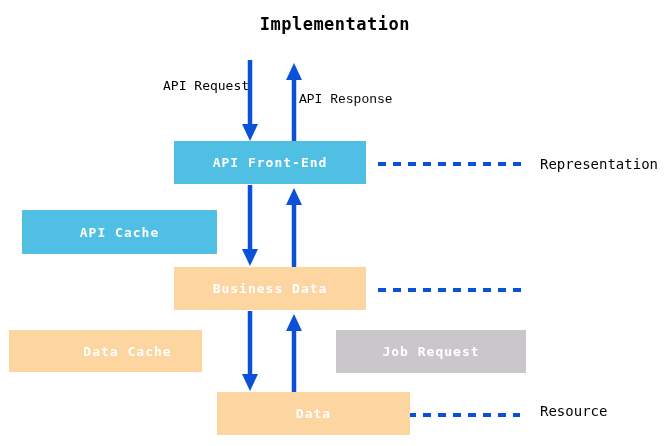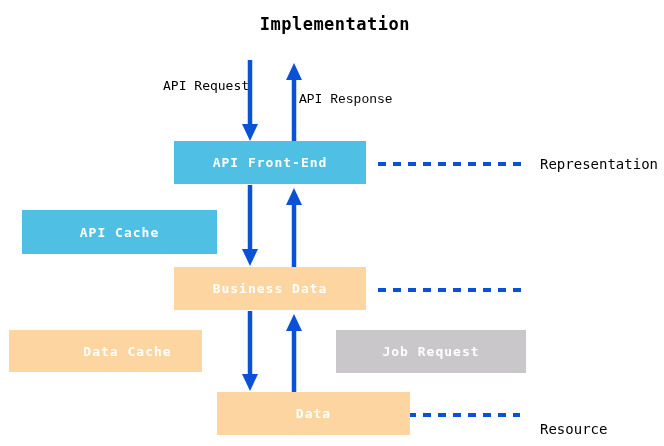--- a/index.html
+++ b/index.html
@@ -51,21 +51,21 @@
   .box.data           { left: 174px; top: 392px; width: 193px; height: 43px; margin-left: 43px; }
   .layer-label {
     position: absolute;
     left: 540px;
     font-size: 14px;
     color: var(--text, #000);
     white-space: nowrap;
   }
   .layer-label.representation { top: 156px; }
   .layer-label.state-transfer { top: 281px; }
-  .layer-label.resource       { top: 421px; }
+  .layer-label.resource       { top: 403px; }
   svg.overlay {
     position: absolute;
     left: 0; top: 0;
     width: 664px; height: 446px;
     pointer-events: none;
   }
   svg .shaft { stroke: var(--arrow, #0B51D8); stroke-width: 4.5; fill: none; }
   svg .head  { fill: var(--arrow, #0B51D8); stroke: none; }
   svg .dash  { stroke: var(--arrow, #0B51D8); stroke-width: 4; fill: none;
                stroke-dasharray: 8 7; stroke-linecap: butt; }

